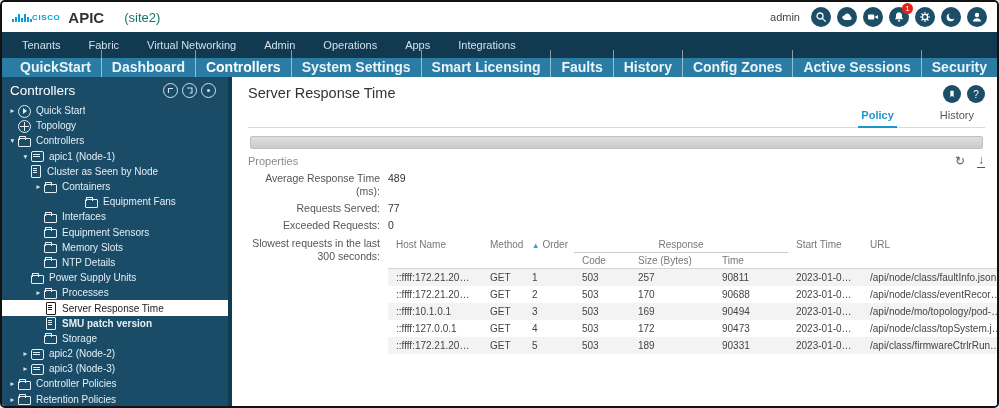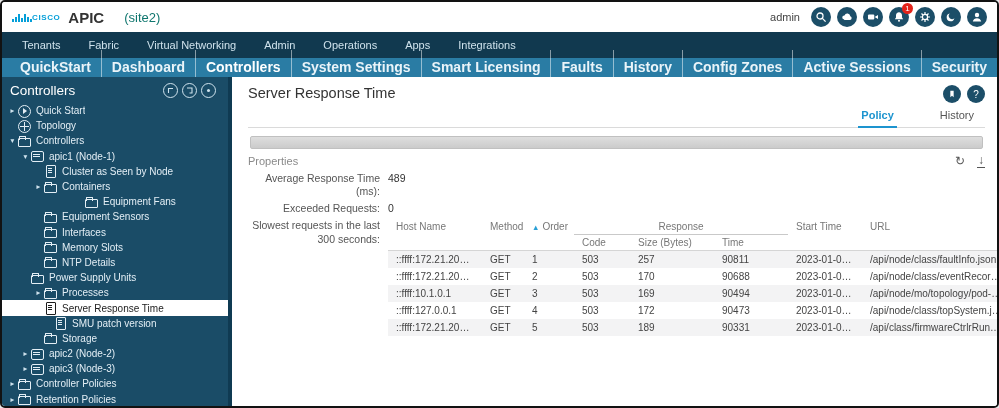--- a/index.html
+++ b/index.html
@@ -239,44 +239,44 @@
           <div class="tree-item" style="padding-left: 5px;">
             <span class="tw">▾</span>
             <span class="ti ti-folder"></span>
             <span class="tl">Controllers</span>
           </div>
           <div class="tree-item" style="padding-left: 18px;">
             <span class="tw">▾</span>
             <span class="ti ti-controller"></span>
             <span class="tl">apic1 (Node-1)</span>
           </div>
-          <div class="tree-item" style="padding-left: 31px;">
+          <div class="tree-item" style="padding-left: 16px;">
             <span class="tw"></span>
             <span class="ti ti-doc"></span>
             <span class="tl">Cluster as Seen by Node</span>
           </div>
           <div class="tree-item" style="padding-left: 31px;">
             <span class="tw">▸</span>
             <span class="ti ti-folder"></span>
             <span class="tl">Containers</span>
           </div>
           <div class="tree-item" style="padding-left: 28px; margin-left: 44px;">
             <span class="tw"></span>
             <span class="ti ti-folder"></span>
             <span class="tl">Equipment Fans</span>
           </div>
           <div class="tree-item" style="padding-left: 31px;">
             <span class="tw"></span>
             <span class="ti ti-folder"></span>
+            <span class="tl">Interfaces</span>
+          </div>
+          <div class="tree-item" style="padding-left: 31px;">
+            <span class="tw"></span>
+            <span class="ti ti-folder"></span>
             <span class="tl">Equipment Sensors</span>
-          </div>
-          <div class="tree-item" style="padding-left: 31px;">
-            <span class="tw"></span>
-            <span class="ti ti-folder"></span>
-            <span class="tl">Interfaces</span>
           </div>
           <div class="tree-item" style="padding-left: 31px;">
             <span class="tw"></span>
             <span class="ti ti-folder"></span>
             <span class="tl">Memory Slots</span>
           </div>
           <div class="tree-item" style="padding-left: 31px;">
             <span class="tw"></span>
             <span class="ti ti-folder"></span>
             <span class="tl">NTP Details</span>
@@ -289,21 +289,21 @@
           <div class="tree-item" style="padding-left: 31px;">
             <span class="tw">▸</span>
             <span class="ti ti-folder"></span>
             <span class="tl">Processes</span>
           </div>
           <div class="tree-item selected" style="padding-left: 31px;">
             <span class="tw"></span>
             <span class="ti ti-doc"></span>
             <span class="tl">Server Response Time</span>
           </div>
-          <div class="tree-item" style="padding-left: 41px;">
+          <div class="tree-item" style="padding-left: 31px; font-weight: bold;">
             <span class="tw"></span>
             <span class="ti ti-doc"></span>
             <span class="tl">SMU patch version</span>
           </div>
           <div class="tree-item" style="padding-left: 31px;">
             <span class="tw"></span>
             <span class="ti ti-folder"></span>
             <span class="tl">Storage</span>
           </div>
           <div class="tree-item" style="padding-left: 18px;">
@@ -354,20 +354,24 @@
         <span class="util-icons">
           <span>↻</span>
           <span class="dl-icon">↓</span>
         </span>
       </div>
 
       <div class="props">
         <div class="prop-row">
           <span class="prop-label">Average Response Time (ms):</span>
           <span class="prop-value">489</span>
+        </div>
+        <div class="prop-row">
+          <span class="prop-label">Requests Served:</span>
+          <span class="prop-value">77</span>
         </div>
         <div class="prop-row">
           <span class="prop-label">Exceeded Requests:</span>
           <span class="prop-value">0</span>
         </div>
         <div class="prop-row">
           <span class="prop-label">Slowest requests in the last 300 seconds:</span>
           <div class="table-wrap">
             <table>
               <colgroup>

